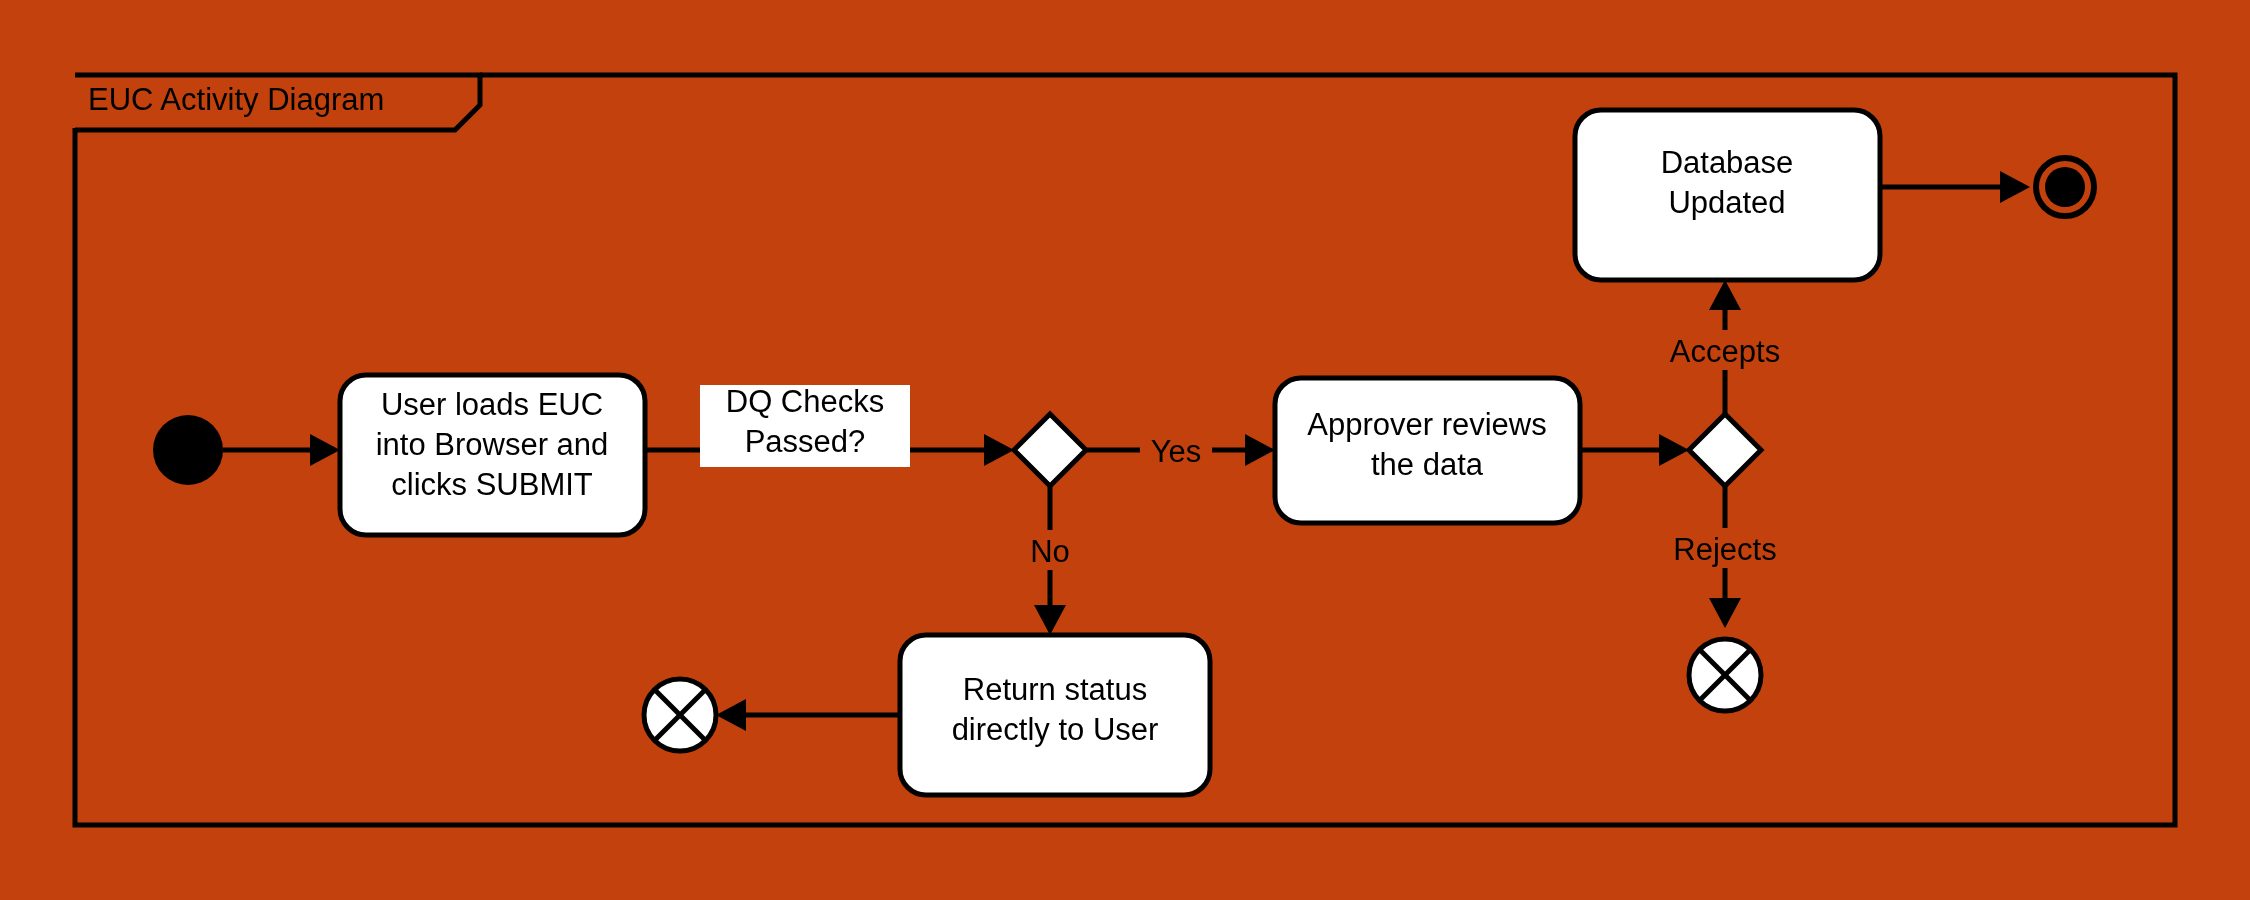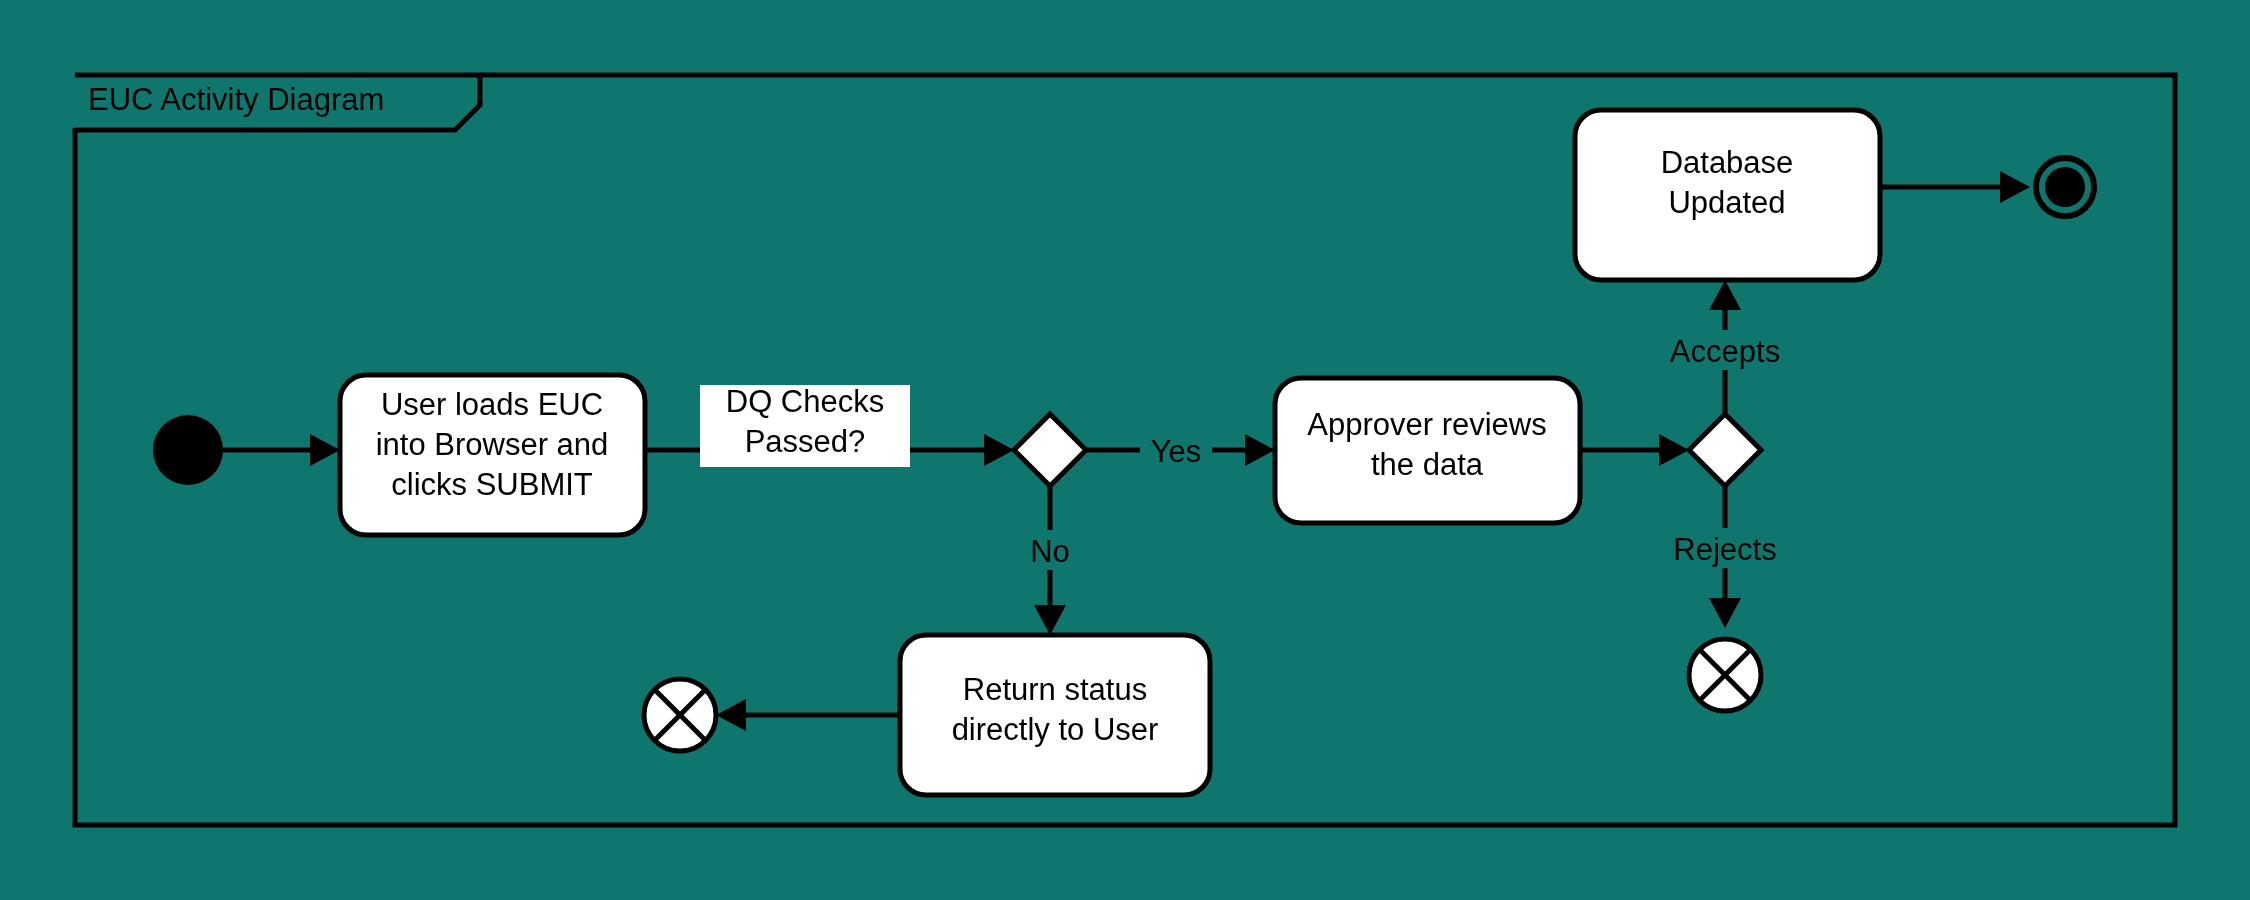--- a/index.html
+++ b/index.html
@@ -10,21 +10,21 @@
   body {
     width: 2250px;
     height: 900px;
     font-family: "Liberation Sans", sans-serif;
     overflow: hidden;
   }
   #canvas {
     position: relative;
     width: 2250px;
     height: 900px;
-    background: #0f766e;
+    background: #c2410c;
   }
   #diagram-svg {
     position: absolute;
     left: 0;
     top: 0;
     width: 2250px;
     height: 900px;
   }
   .frame-line {
     fill: none;

